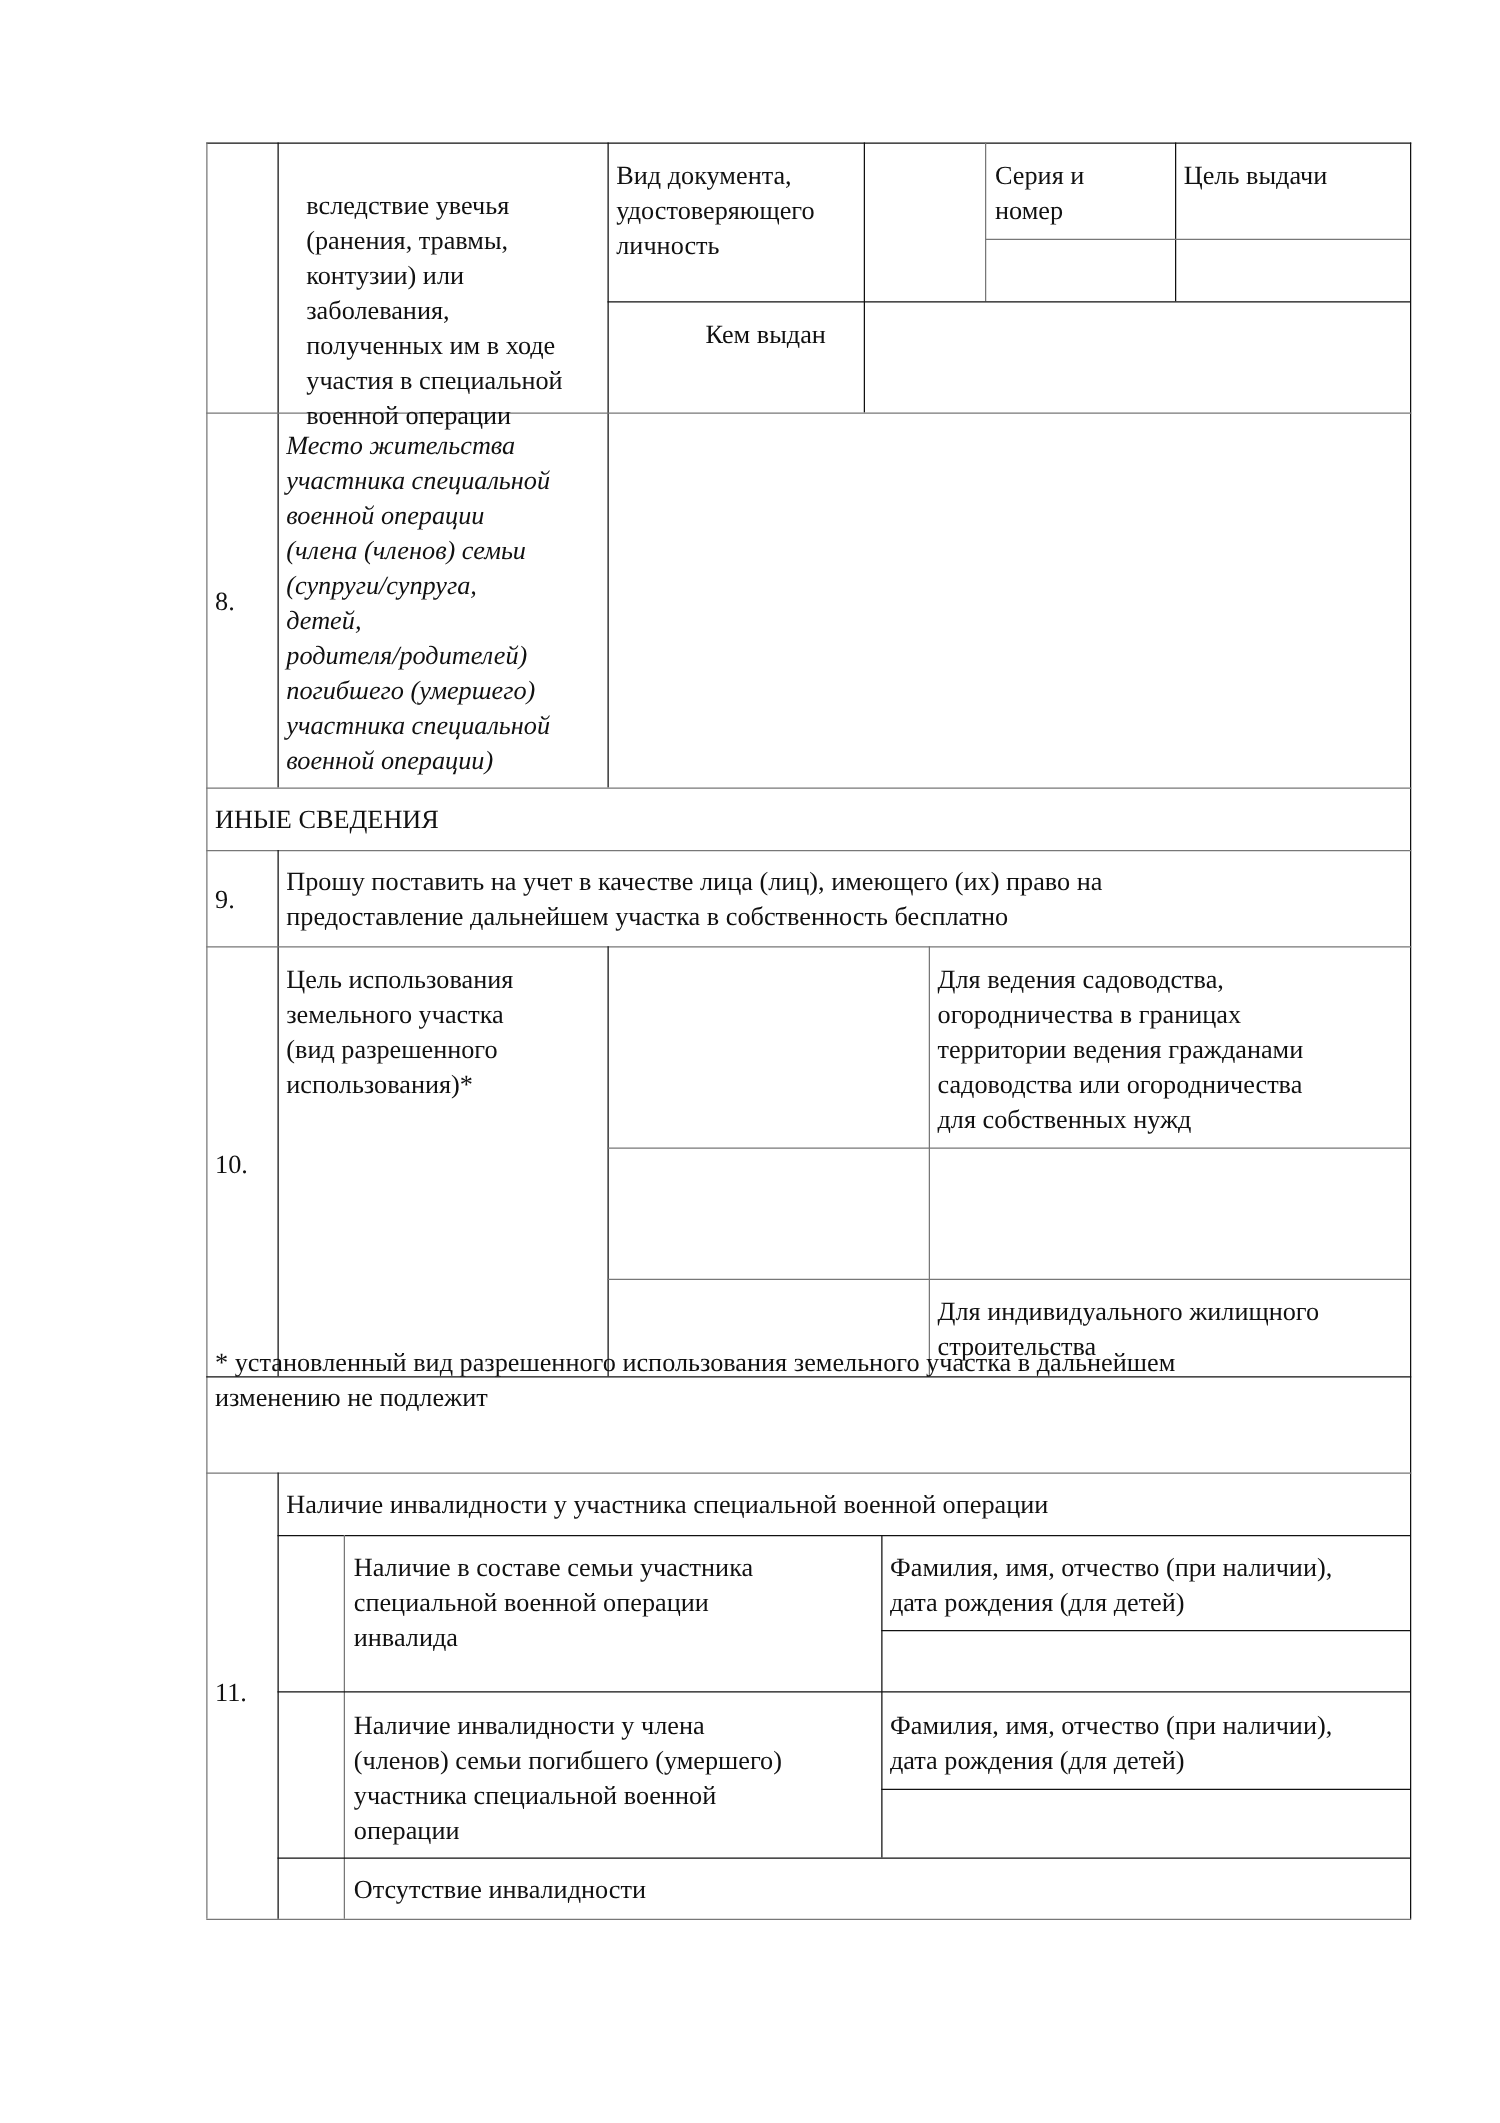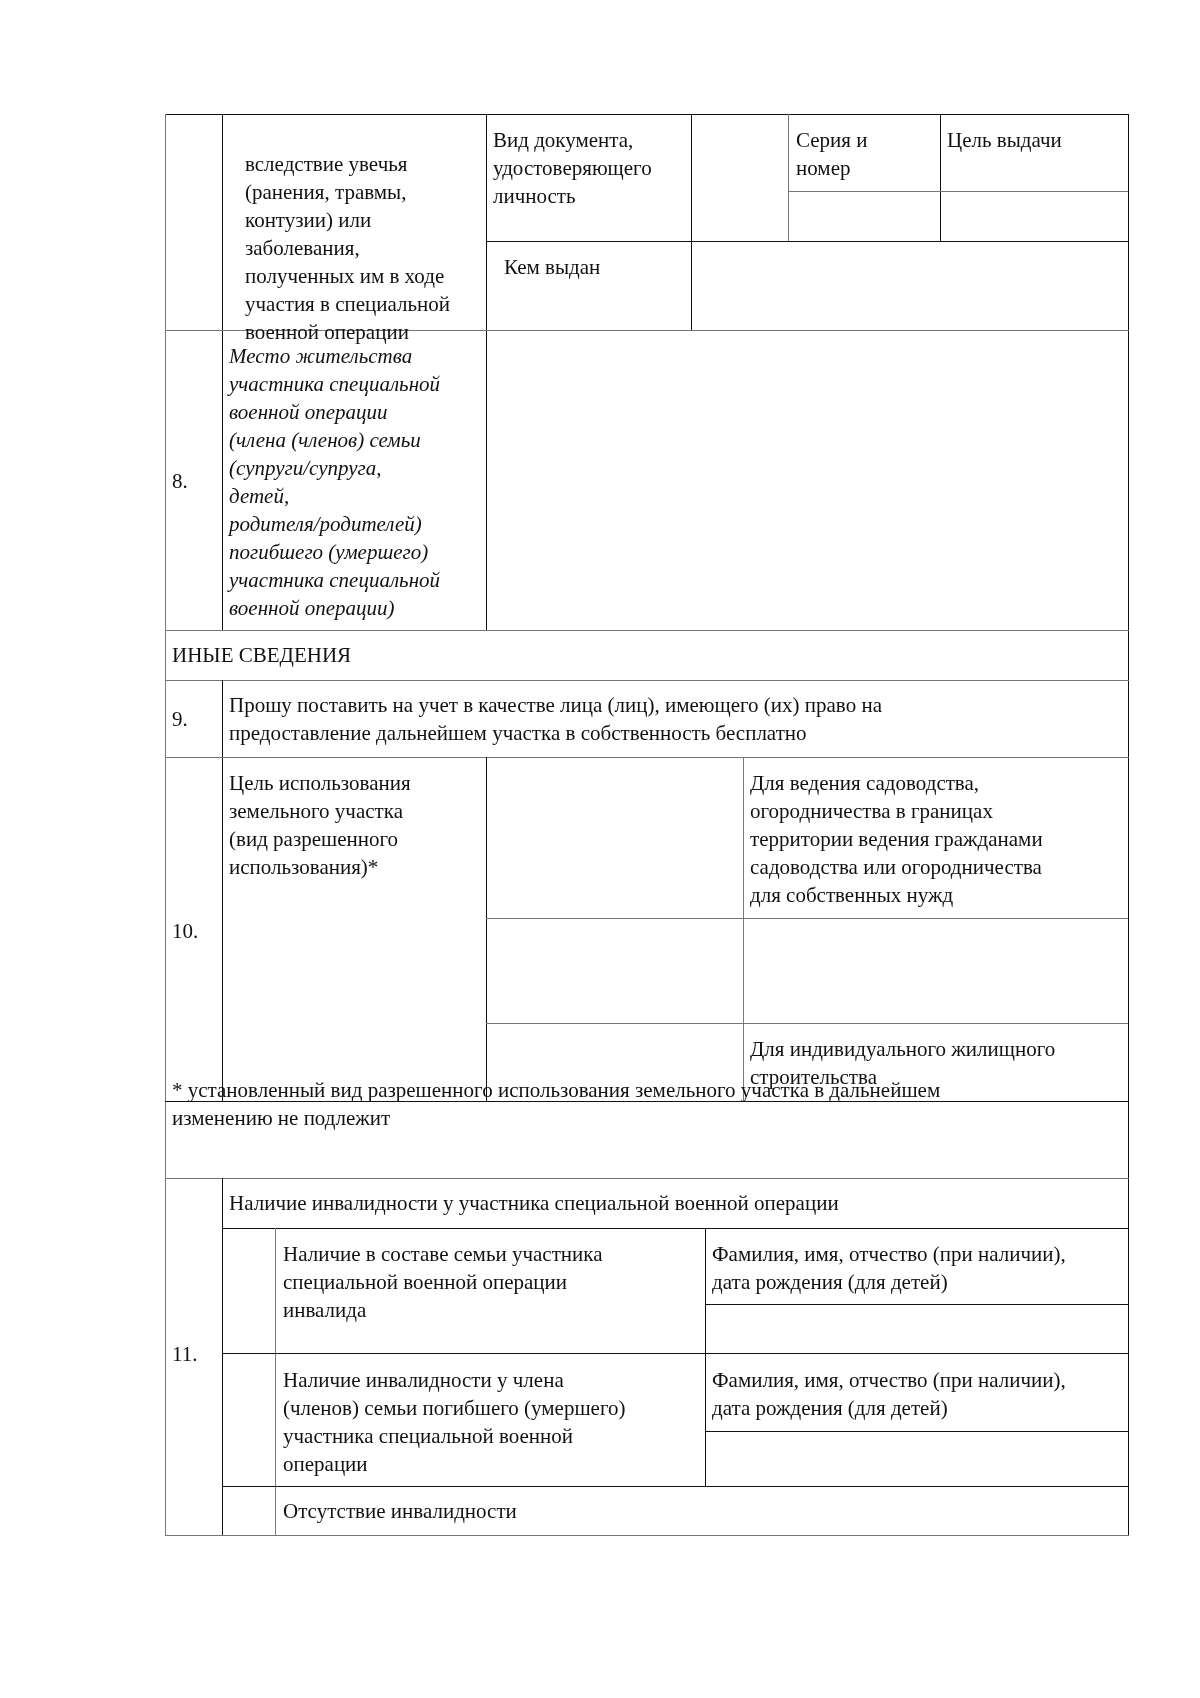--- a/index.html
+++ b/index.html
@@ -42,21 +42,21 @@
 военной операции</div>
   <div class="t" style="left:493px; top:126px; width:195px;">Вид документа,
 удостоверяющего
 личность</div>
   <div class="cell" style="left:692px; top:115px; width:95px; height:125px;"></div>
   <div class="t" style="left:796px; top:126px; width:140px;">Серия и
 номер</div>
   <div class="t" style="left:947px; top:126px; width:178px;">Цель выдачи</div>
   <div class="cell" style="left:789px; top:192px; width:150px; height:48px;"></div>
   <div class="cell" style="left:941px; top:192px; width:186px; height:48px;"></div>
-  <div class="t" style="left:504px; top:253px; width:195px;">Кем выдан</div>
+  <div class="t" style="left:515px; top:253px; width:195px;text-align:center;">Кем выдан</div>
   <div class="cell" style="left:692px; top:242px; width:435px; height:87px;"></div>
 
   <div class="num" style="left:172px; top:467px;">8.</div>
   <div class="t" style="left:229px; top:342px; width:255px;font-style:italic;">Место жительства
 участника специальной
 военной операции
 (члена (членов) семьи
 (супруги/супруга,
 детей,
 родителя/родителей)

